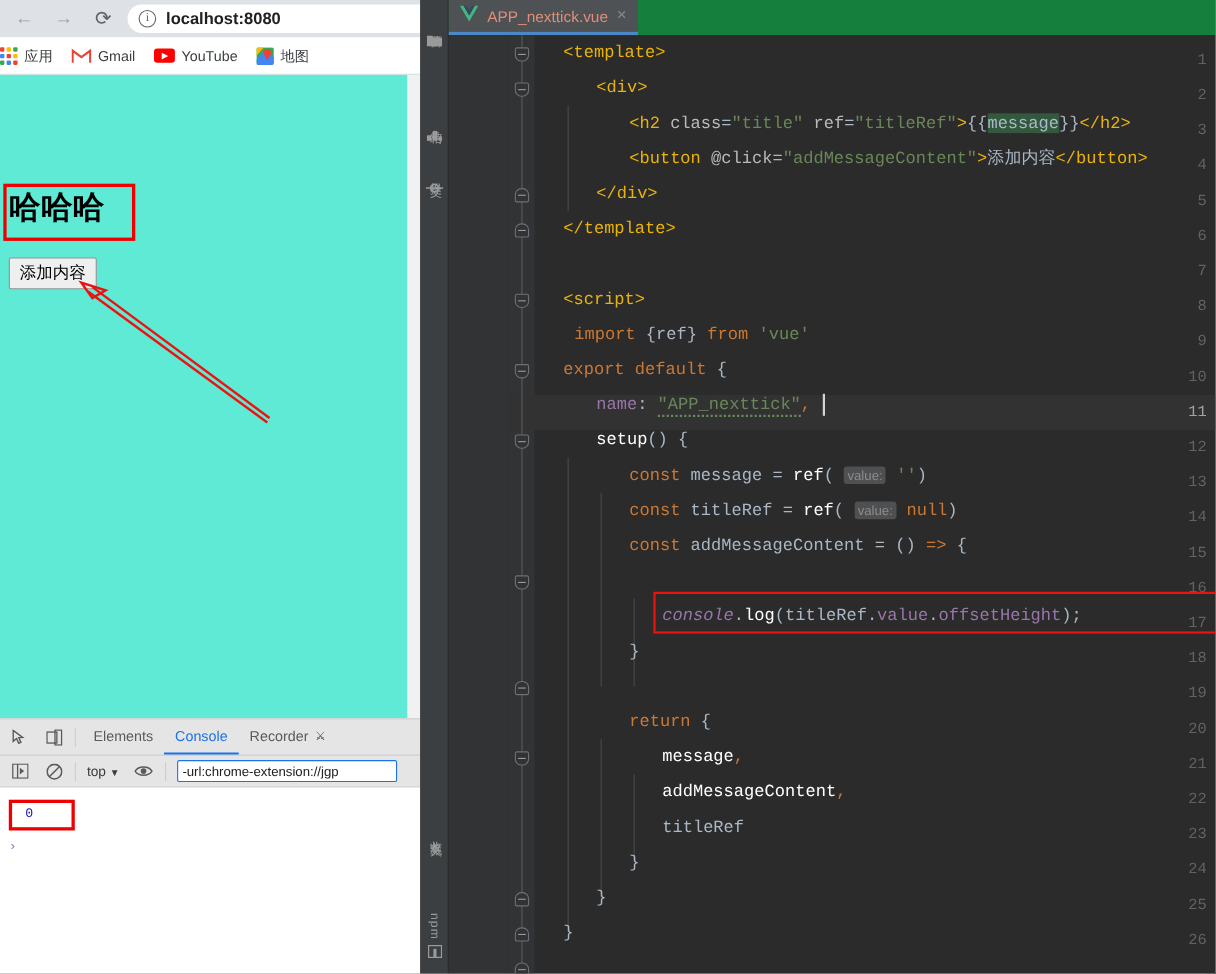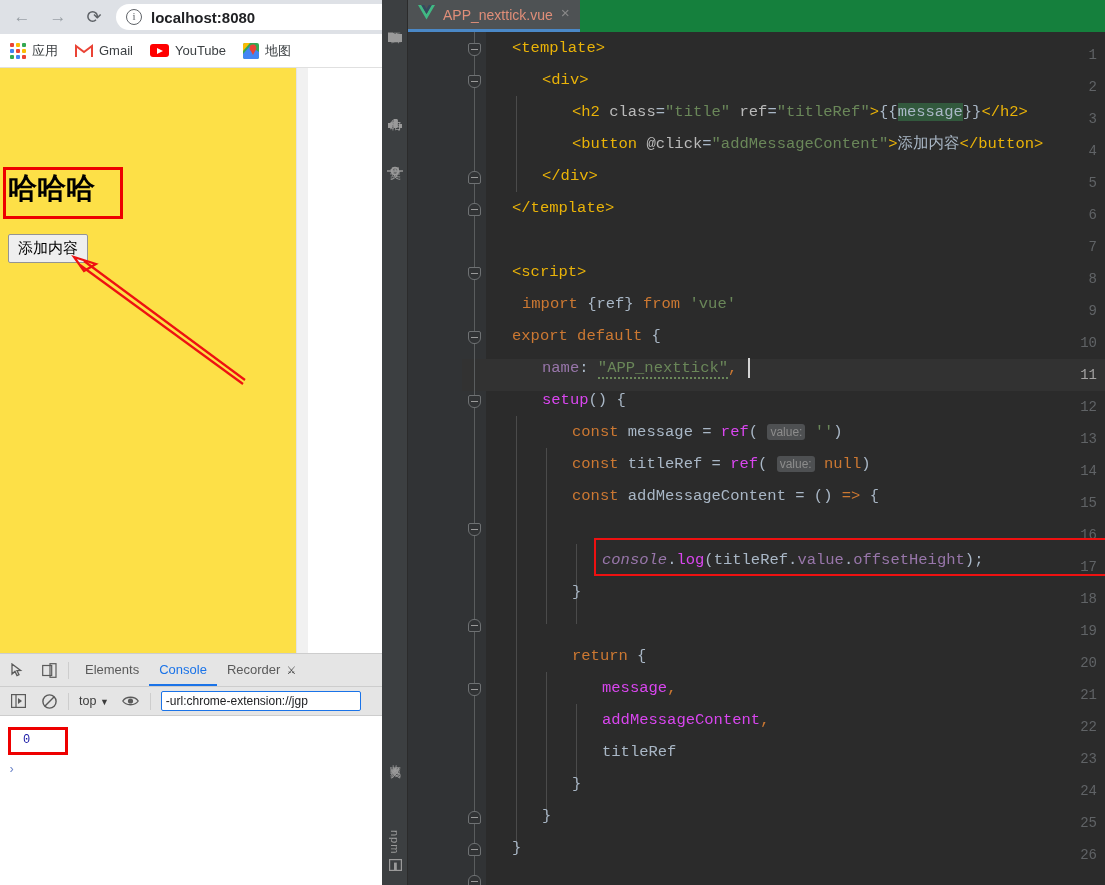--- a/index.html
+++ b/index.html
@@ -38,39 +38,39 @@
     font-family:"Liberation Serif", serif; flex:0 0 auto; margin-right:9px;
   }
   #omni-text {
     font-size:15px; color:#202124; white-space:nowrap;
     font-family:"Liberation Sans", sans-serif;
     font-weight:bold;
   }
   #bookmarks {
     position:absolute; left:0; top:34px; width:382px; height:34px;
     background:#ffffff; border-bottom:1px solid #e0e0e0;
-    display:flex; align-items:center; padding-left:10px;
+    display:flex; align-items:center; 
   }
   .bm { display:flex; align-items:center; margin-right:17px; cursor:default; }
   .bm-label { font-size:13px; color:#3c4043; margin-left:6px; white-space:nowrap; }
 
   .ic-apps { width:16px; height:16px; position:relative; }
   .ic-apps i { position:absolute; width:4px; height:4px; border-radius:1px; }
   .ic-gmail { width:18px; height:14px; position:relative; }
   .ic-yt { width:19px; height:13px; background:#ff0000; border-radius:3px; position:relative; }
   .ic-yt:after {
     content:""; position:absolute; left:7px; top:3.5px;
     border-left:6px solid #fff; border-top:3px solid transparent;
     border-bottom:3px solid transparent;
   }
   .ic-maps { width:16px; height:16px; position:relative; overflow:hidden; border-radius:2px; }
 
   #viewport {
-    position:absolute; left:0; top:68px; width:308px; height:585px;
-    background:#fde047; overflow:hidden;
+    position:absolute; left:0; top:68px; width:382px; height:585px;
+    background:#5eead4; overflow:hidden;
   }
   #vp-scrollbar {
     position:absolute; right:0; top:0; width:12px; height:585px;
     background:#f1f1f1; border-left:1px solid #e4e4e4;
   }
   #page-h2 {
     position:absolute; left:8px; top:101px;
     font-size:29px; font-weight:bold; color:#000;
     font-family:"Liberation Sans", sans-serif; letter-spacing:0px;
     margin:0;
@@ -209,21 +209,21 @@
   .fold-line { position:absolute; left:66px; width:1px; background:#5a5d5e; }
 
   
   .t-tag    { color:#eab308; }
   .t-attr   { color:#bababa; }
   .t-str    { color:#6a8759; }
   .t-punct  { color:#a9b7c6; }
   .t-kw     { color:#cc7832; }
   .t-ident  { color:#a9b7c6; }
   .t-prop   { color:#9876aa; }
-  .t-fn     { color:#d946ef;margin-top:30px; }
+  .t-fn     { color:#ffffff;margin-top:30px; }
   .t-text   { color:#a9b7c6; }
   .t-mustache { color:#a9b7c6; }
   .hl-msg { background:#32593d; color:#a9b7c6; }
   .hint {
     background:#4e5052; color:#8c8c8c; font-size:12px;
     border-radius:3px; padding:1px 3px; font-family:"Liberation Sans", sans-serif;
   }
   .t-console { color:#9876aa; font-style:italic; }
   .squiggle {
     border-bottom:2px dotted #6a8759;

